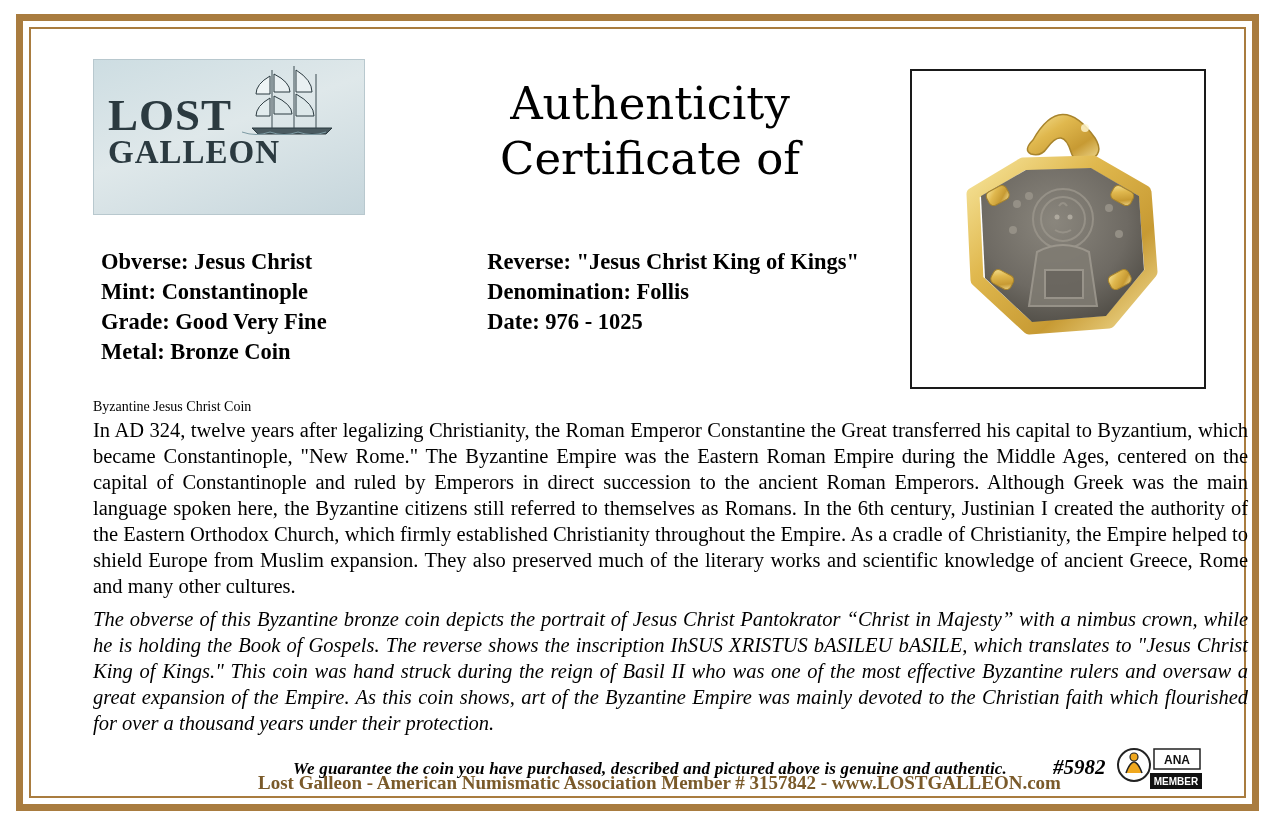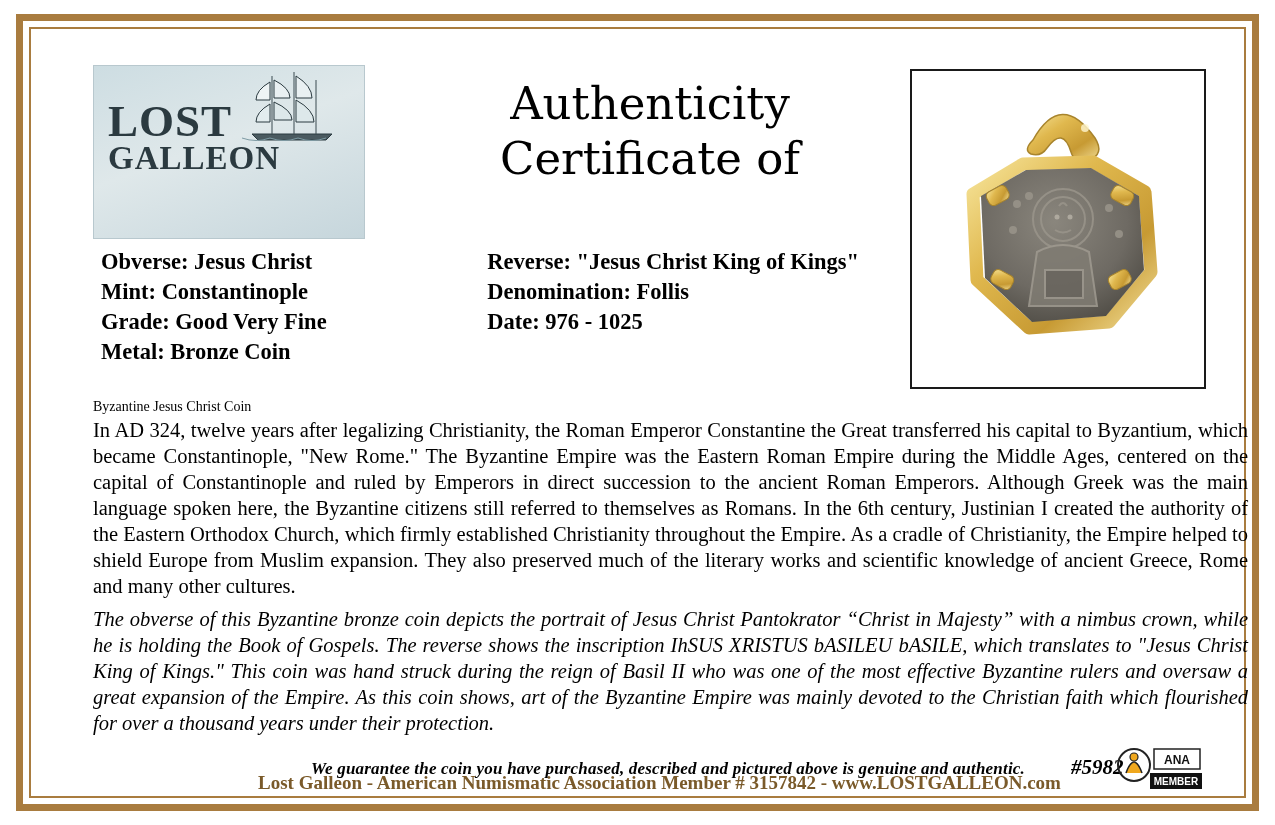--- a/index.html
+++ b/index.html
@@ -49,23 +49,23 @@
     bottom: 26px;
   }
   
   .header {
     position: relative;
     height: 180px;
   }
   .logo {
     position: absolute;
     left: 38px;
-    top: 14px;
+    top: 8px;
     width: 272px;
-    height: 174px;
+    height: 156px;
     background: linear-gradient(160deg, #cddde2 0%, #dfe8ea 45%, #c6d6dc 100%);
     border: 1px solid #b8c8ce;
     box-sizing: border-box;
     overflow: hidden;
   }
   .logo-ship {
     position: absolute;
     right: 12px;
     top: 2px;
     width: 120px;
@@ -150,21 +150,21 @@
   .body-para {
     font-size: 20.5px;
     line-height: 1.265;
     text-align: justify;
     margin: 0;
   }
   .body-para + .body-para { margin-top: 8px; font-style: italic; }
   
   .guarantee-row {
     position: absolute;
-    left: 56px;
+    left: 38px;
     right: 10px;
     top: 700px;
     height: 48px;
     text-align: center;
   }
   .guarantee-text {
     position: absolute;
     left: 200px;
     top: 8px;
     font-style: italic;

